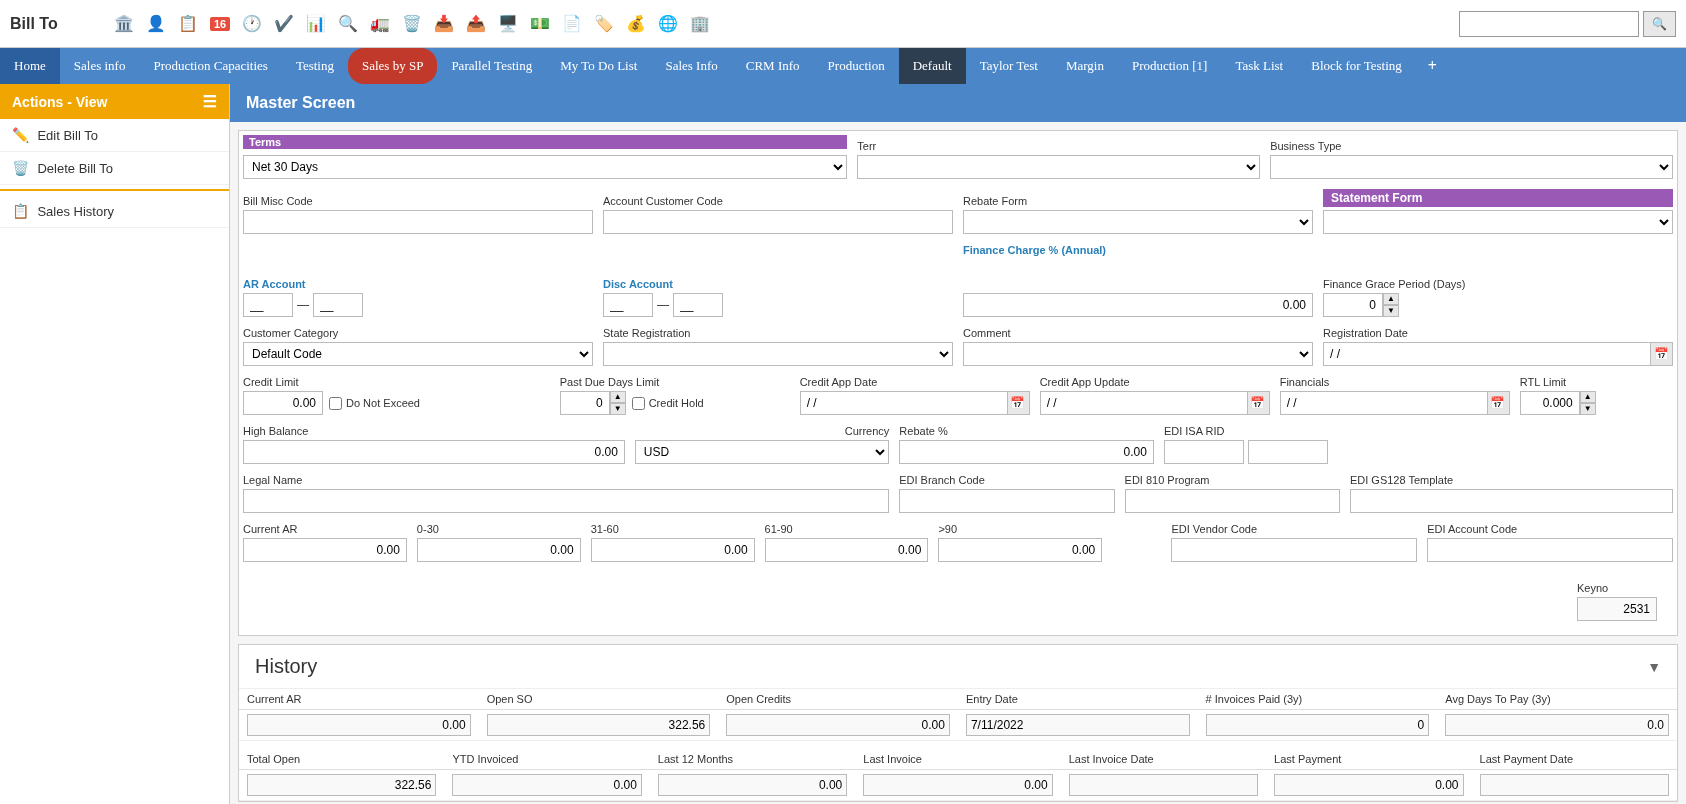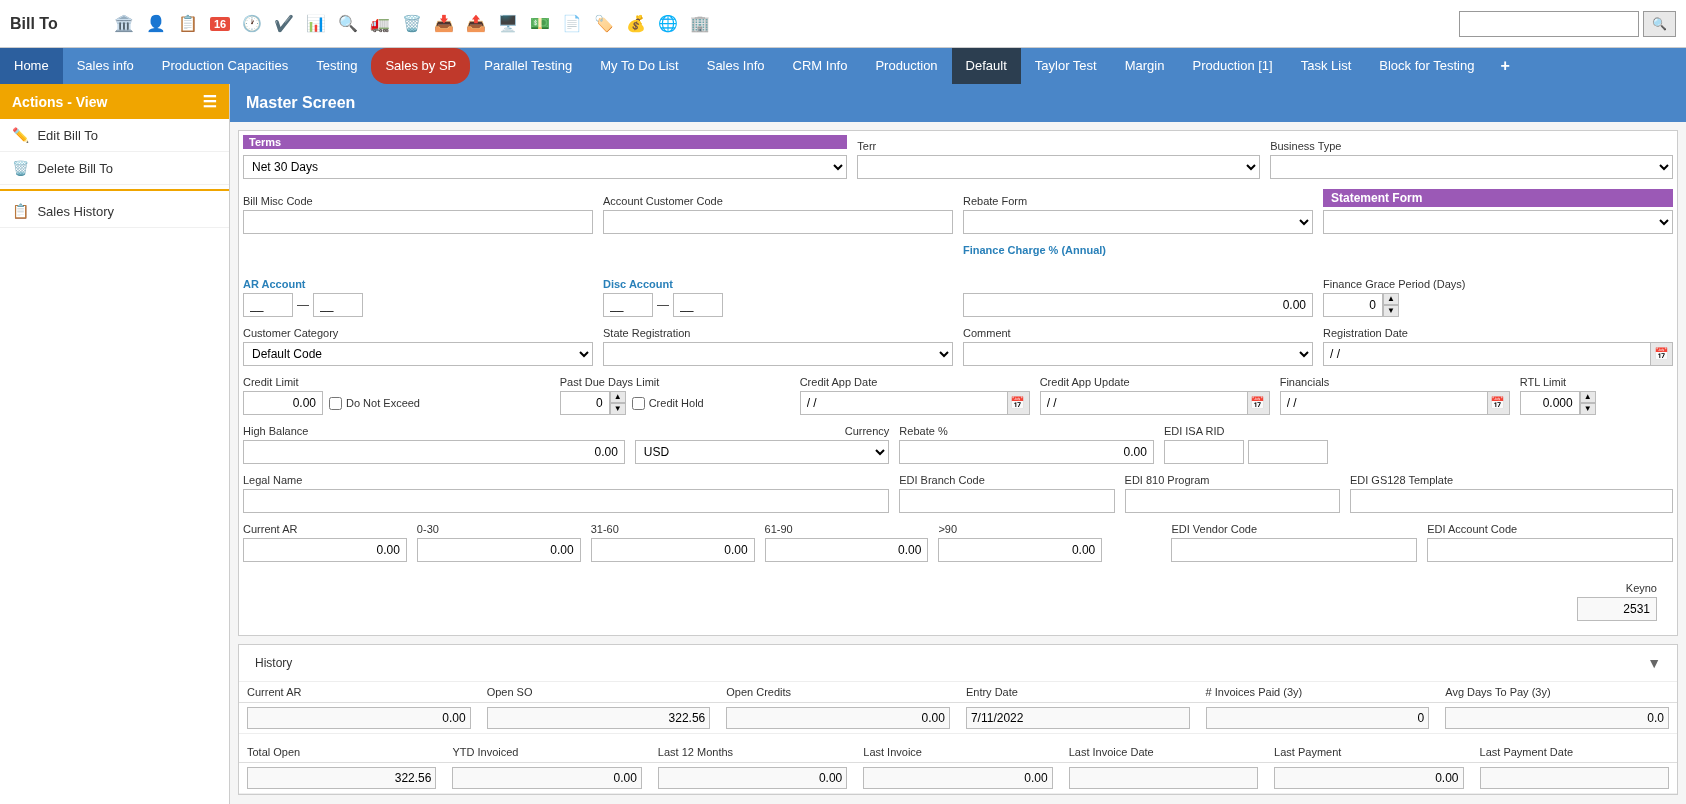--- a/index.html
+++ b/index.html
@@ -59,20 +59,21 @@
     }
 
     
     .nav-tabs {
       display: flex;
       align-items: flex-end;
       background: #4a86c8;
       padding: 0 0 0 0;
       height: 36px;
       overflow: hidden;
+      font-family: Liberation Serif, serif;
     }
     .nav-tab {
       padding: 0 14px;
       height: 36px;
       line-height: 36px;
       color: #fff;
       cursor: pointer;
       white-space: nowrap;
       font-size: 13px;
       font-weight: 500;
@@ -249,21 +250,21 @@
       border: 1px solid #ccc;
     }
     .history-header {
       display: flex;
       align-items: center;
       justify-content: space-between;
       padding: 10px 16px;
       border-bottom: 1px solid #eee;
     }
     .history-title {
-      font-size: 12px;
+      font-size: 20px;
       font-weight: normal;
       color: #333;
     }
     .history-collapse {
       cursor: pointer;
       font-size: 14px;
       color: #666;
     }
     .history-table {
       width: 100%;
@@ -328,21 +329,21 @@
 
     .keyno-section {
       display: flex;
       justify-content: flex-end;
       padding: 10px 16px;
     }
     .keyno-group {
       display: flex;
       flex-direction: column;
       gap: 3px;
-      align-items: flex-end;
+      align-items: flex-start;
     }
   </style>
 </head>
 <body>
 
 <div class="top-bar">
   <div class="top-bar-title">Bill To</div>
   <div class="top-icons">
     <div class="top-icon" title="Bank">🏛️</div>
     <div class="top-icon" title="Person">👤</div>

